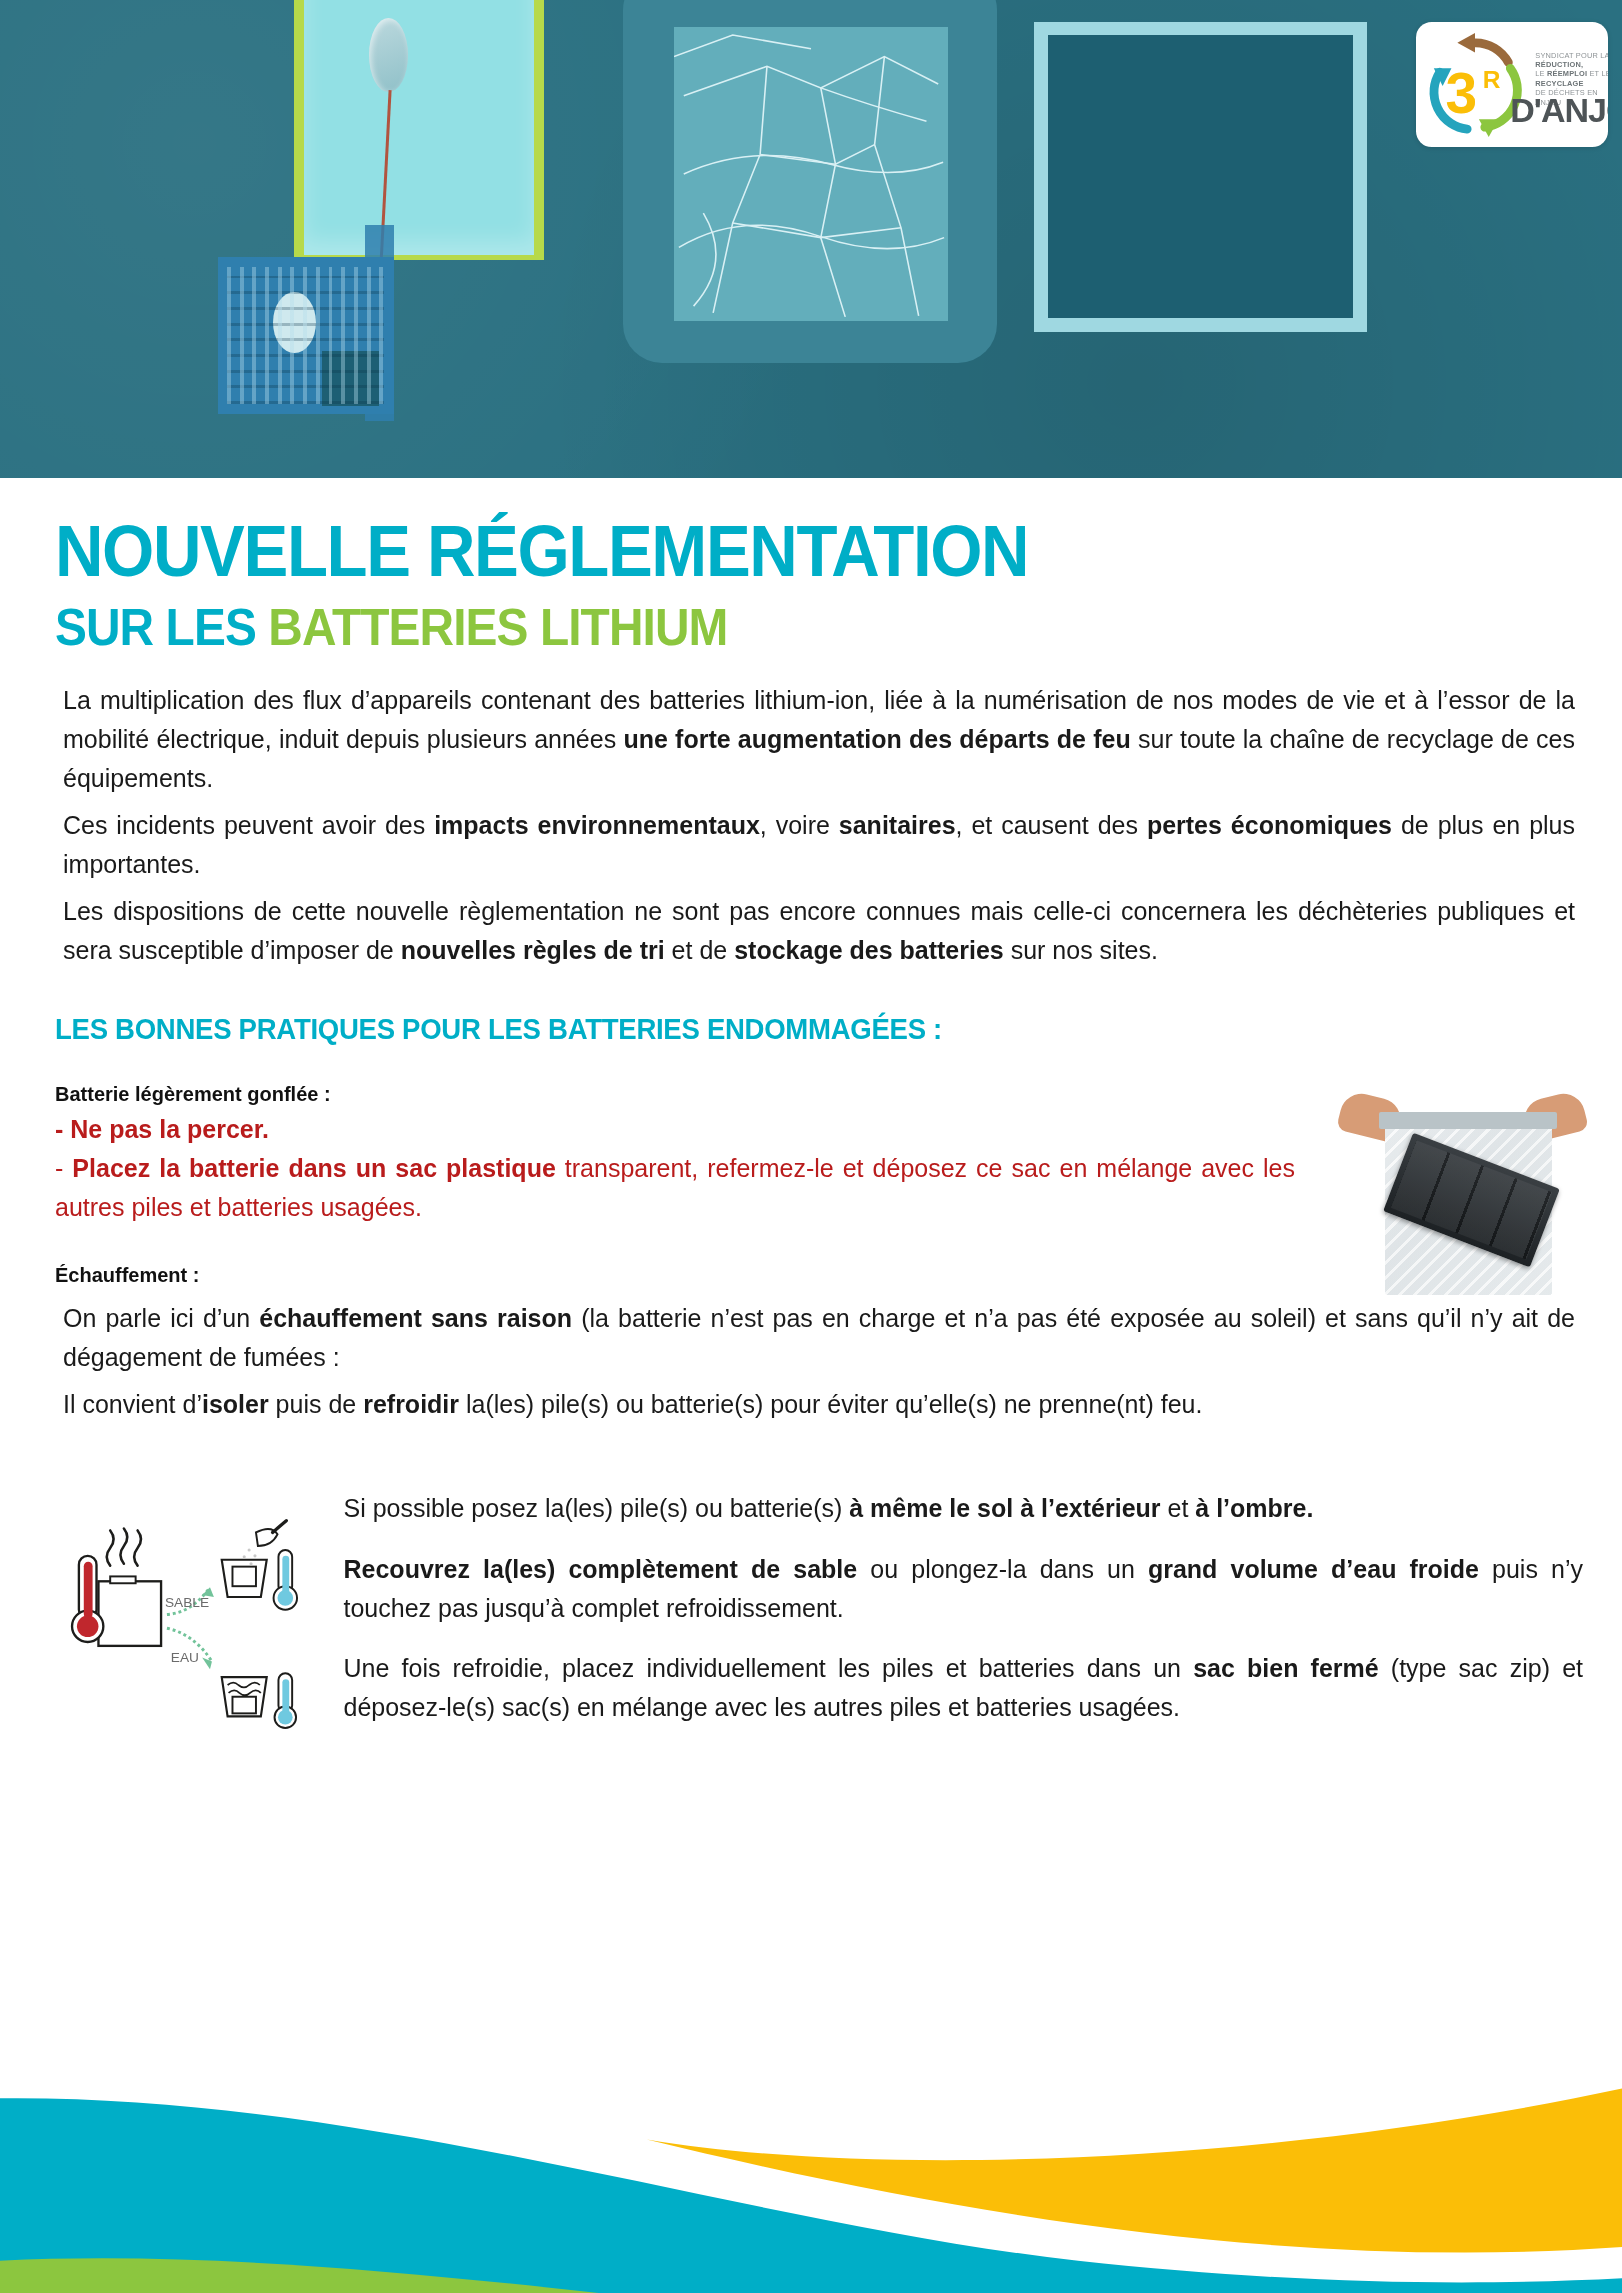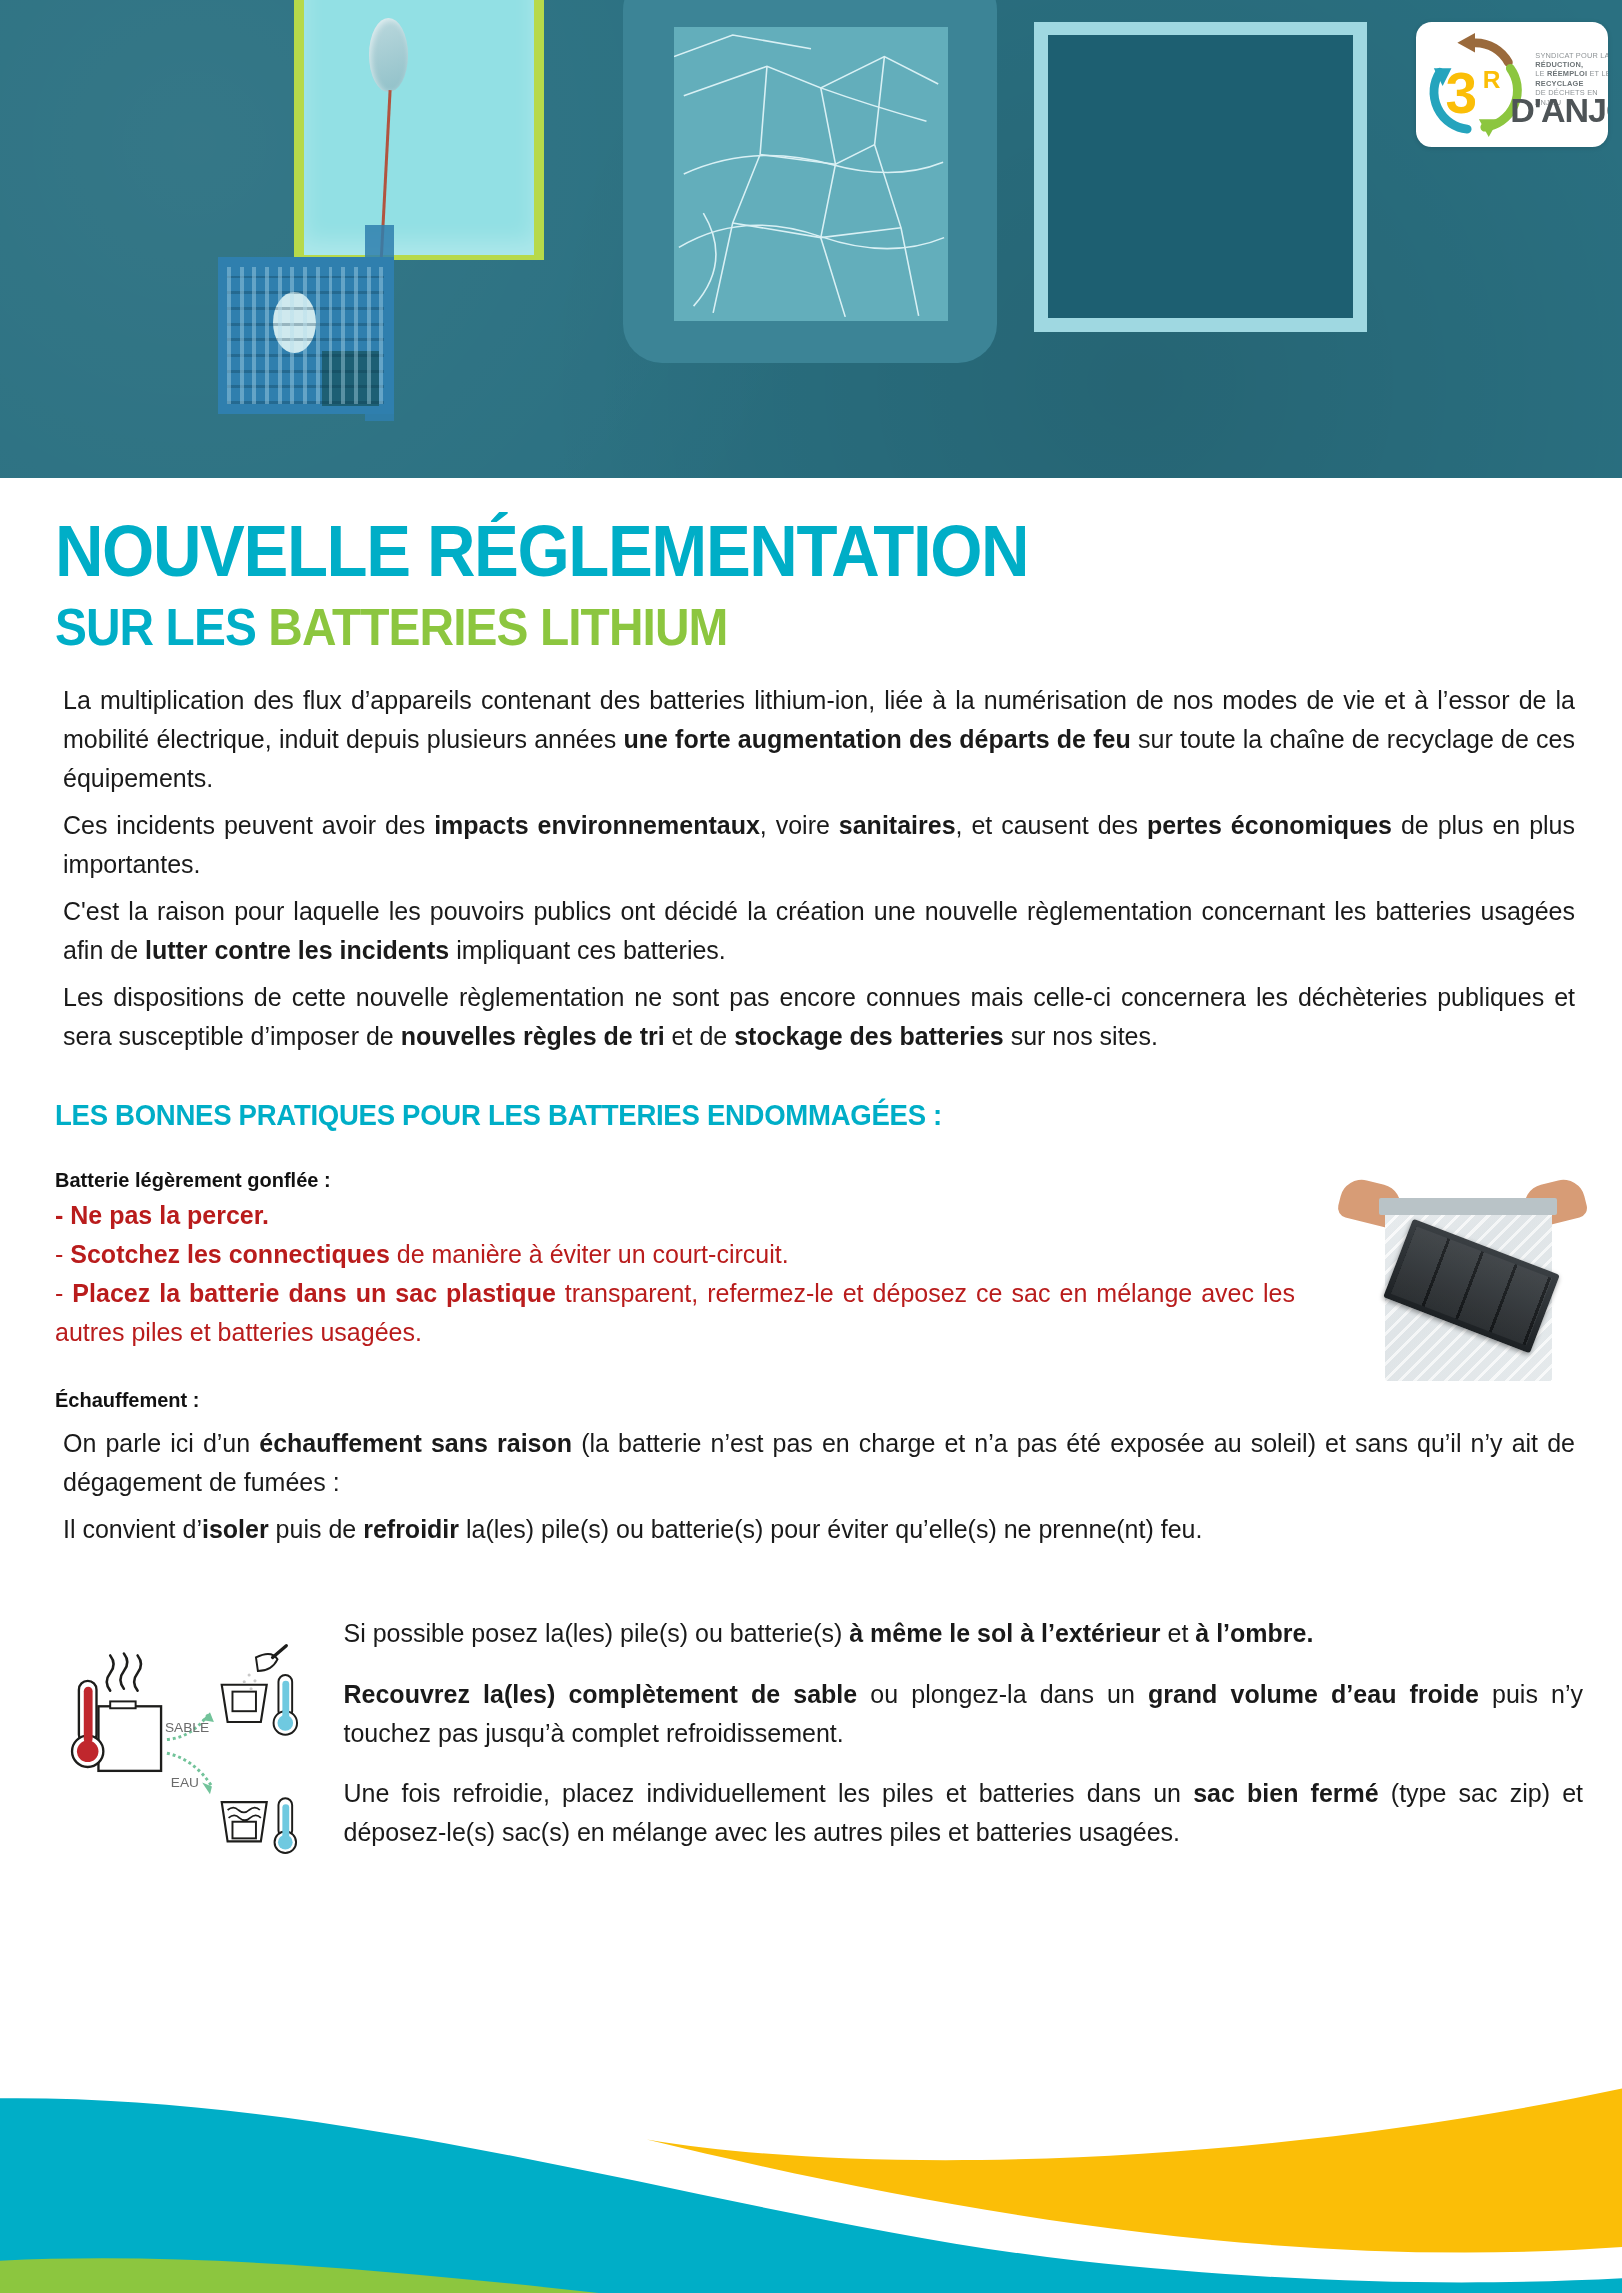--- a/index.html
+++ b/index.html
@@ -384,39 +384,37 @@
 
   <div class="content">
     <div class="inner">
 
       <h1 class="title-main">NOUVELLE RÉGLEMENTATION</h1>
       <h2 class="title-sub"><span class="sub-cyan">SUR LES </span><span class="sub-green">BATTERIES LITHIUM</span></h2>
 
       <div class="body-block">
         <p><span>La multiplication des flux d’appareils contenant des batteries lithium-ion, liée à la numérisation de nos modes de vie et à l’essor de la mobilité électrique, induit depuis plusieurs années </span><b>une forte augmentation des départs de feu</b><span> sur toute la chaîne de recyclage de ces équipements.</span></p>
         <p><span>Ces incidents peuvent avoir des </span><b>impacts environnementaux</b><span>, voire </span><b>sanitaires</b><span>, et causent des </span><b>pertes économiques</b><span> de plus en plus importantes.</span></p>
-        <p><span>C'est la raison pour laquelle les pouvoirs publics ont décidé la création une nouvelle règlementation concernant les batteries usagées afin de </span><b>lutter contre les incidents</b><span> impliquant ces batteries.</span></p>
         <p><span>Les dispositions de cette nouvelle règlementation ne sont pas encore connues mais celle-ci concernera les déchèteries publiques et sera susceptible d’imposer de </span><b>nouvelles règles de tri</b><span> et de </span><b>stockage des batteries</b><span> sur nos sites.</span></p>
       </div>
 
       <h3 class="section-heading">LES BONNES PRATIQUES POUR LES BATTERIES ENDOMMAGÉES :</h3>
 
       <div class="sub-heading">Batterie légèrement gonflée :</div>
 
       <div class="practice-row">
         <div class="zipbag">
           <div class="hand hand-l"></div>
           <div class="hand hand-r"></div>
           <div class="bag-plastic"></div>
           <div class="bag-zip"></div>
           <div class="bag-battery"></div>
         </div>
         <div class="practice-text">
           <p><b>- Ne pas la percer.</b></p>
-          <p><span>- </span><b>Scotchez les connectiques</b><span> de manière à éviter un court-circuit.</span></p>
           <p><span>- </span><b>Placez la batterie dans un sac plastique</b><span> transparent, refermez-le et déposez ce sac en mélange avec les autres piles et batteries usagées.</span></p>
         </div>
       </div>
 
       <div class="sub-heading">Échauffement :</div>
 
       <div class="body-block" style="margin-top:11.8px;">
         <p><span>On parle ici d’un </span><b>échauffement sans raison</b><span> (la batterie n’est pas en charge et n’a pas été exposée au soleil) et sans qu’il n’y ait de dégagement de fumées :</span></p>
         <p><span>Il convient d’</span><b>isoler</b><span> puis de </span><b>refroidir</b><span> la(les) pile(s) ou batterie(s) pour éviter qu’elle(s) ne prenne(nt) feu.</span></p>
       </div>

